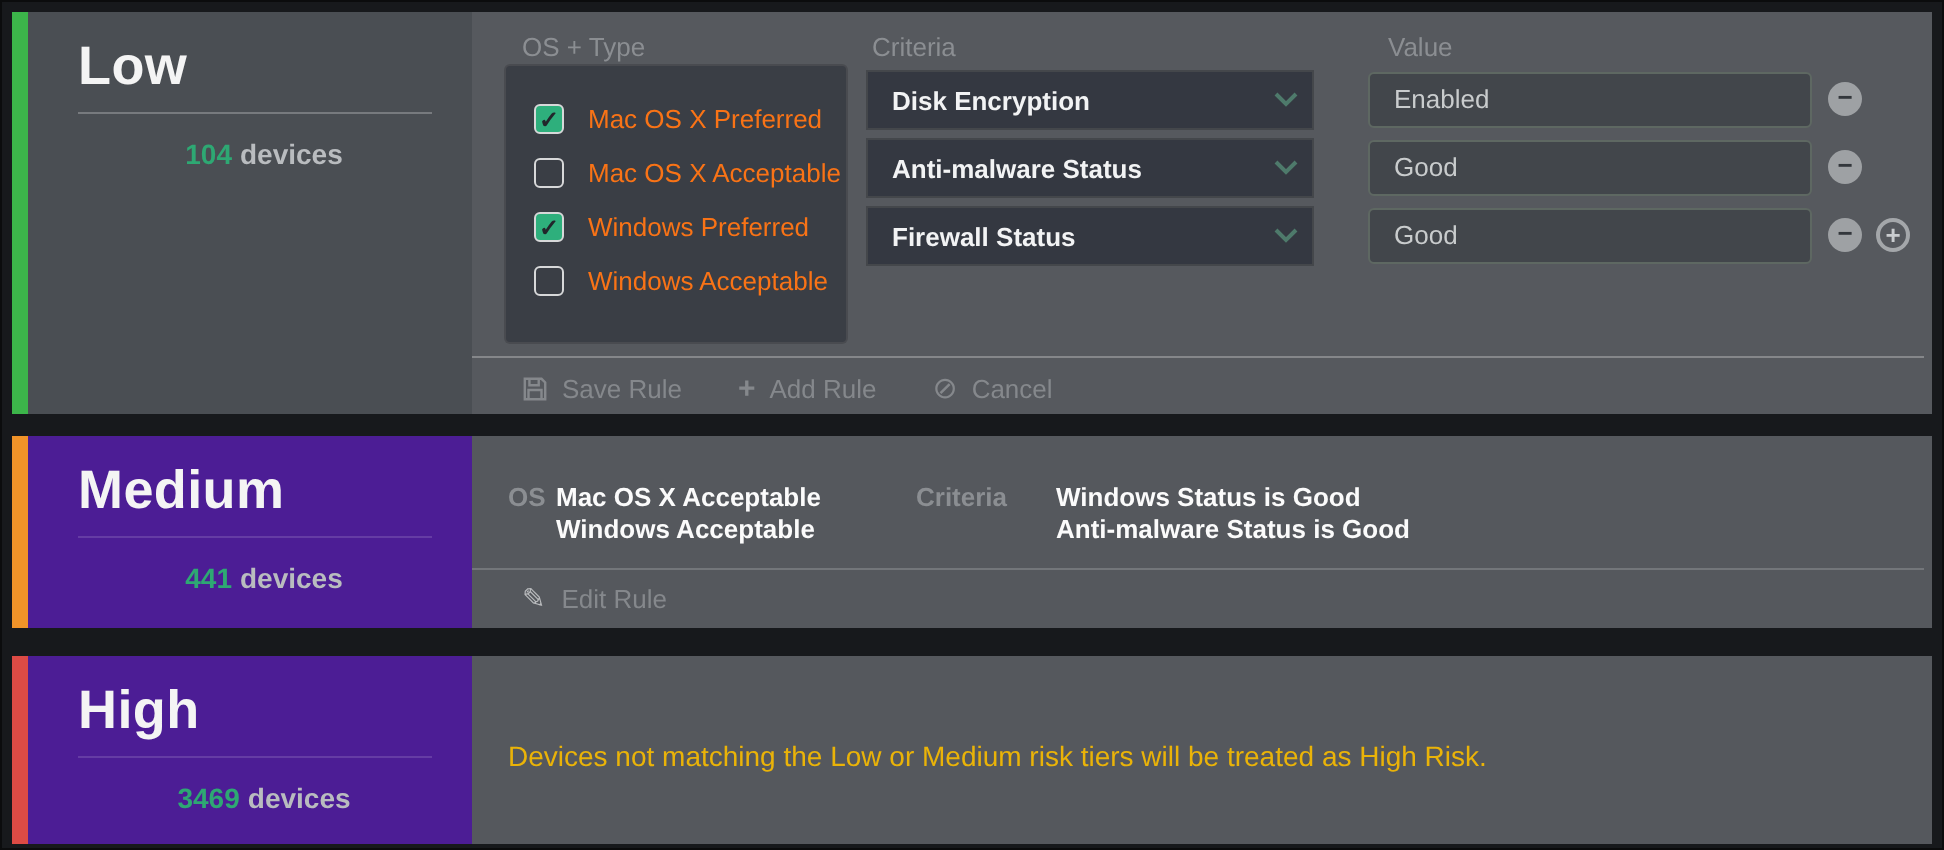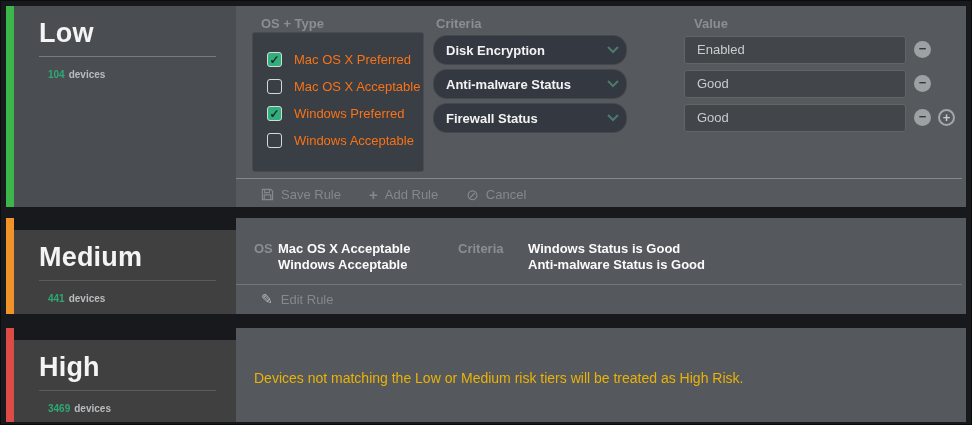--- a/index.html
+++ b/index.html
@@ -12,55 +12,55 @@
   }
   .panel { position:absolute; left:5px; right:5px; display:flex; }
   .panel-low   { top:5px;   height:201px; }
   .panel-medium{ top:217px; height:96px;  }
   .panel-high  { top:327px; height:94px;  }
 
   .color-bar { width:8px; flex:0 0 8px; }
 
   .title-col { width:222px; flex:0 0 222px; padding:12px 20px 0 25px; }
   .title-col.light { background:#4a4e53; }
-  .title-col.dark  { background:#404040;margin-top:12px; }
+  .title-col.dark  { background:#4c1d95; }
   .tier-title { color:#f4f4f4; font-size:27px; font-weight:bold; letter-spacing:0.2px; }
   .title-divider { height:1px; margin-top:7px; }
   .title-col.light .title-divider { background:rgba(255,255,255,0.25); }
   .title-col.dark  .title-divider { background:rgba(255,255,255,0.14); }
-  .device-count { margin-top:12px; padding-left:9px; font-size:10px; font-weight:bold; color:#b9bcbf; }
+  .device-count { margin-top:12px; padding-left:9px; font-size:14px; font-weight:bold; color:#b9bcbf;text-align:center; }
   .device-count .num { color:#2ea873; margin-right:4px; }
 
   .content { flex:1; position:relative; }
   .content.light { background:#56595e; }
   .content.light2 { background:#55585d; }
 
   
-  .col-header { position:absolute; top:10px; font-size:13px; font-weight:bold; color:#8b8e92; }
+  .col-header { position:absolute; top:10px; font-size:13px; font-weight:normal; color:#8b8e92; }
   .hdr-os { left:25px; } .hdr-criteria { left:200px; } .hdr-value { left:458px; }
 
   .os-list {
     position:absolute; left:17px; top:27px; width:170px; height:138px;
     background:#3a3e45; border-radius:2px; padding:13px 0 0 14px;
     box-shadow:0 0 0 1px rgba(0,0,0,0.15);
   }
   .os-row { display:flex; align-items:center; height:27px; cursor:pointer; }
   .checkbox {
     width:15px; height:15px; border:1.5px solid #d7d8d9; border-radius:3px;
     margin-right:12px; background:transparent; display:flex; align-items:center; justify-content:center;
     font-size:12px; line-height:1; color:transparent; flex:0 0 15px;
   }
   .checkbox.checked { background:#2eaf7c; color:#22262b; font-weight:bold; }
   .os-label { color:#f97316; font-size:13px; }
 
   .rule-row-1 { top:30px; } .rule-row-2 { top:64px; } .rule-row-3 { top:98px; }
   .dropdown {
-    position:absolute; left:198px; width:192px; height:28px;
+    position:absolute; left:198px; width:222px; height:28px;
     background:#343841; display:flex; align-items:center; cursor:pointer;
-    box-shadow:0 0 0 1px rgba(0,0,0,0.2); border-radius:13px;
+    box-shadow:0 0 0 1px rgba(0,0,0,0.2); border-radius:0;
   }
   .dropdown-label { color:#f2f3f4; font-size:13px; font-weight:bold; padding-left:12px; flex:1; }
   .chevron { width:26px; display:flex; justify-content:center; }
 
   .value-box {
     position:absolute; left:448px; width:222px; height:28px;
     background:#42464b; border:1px solid #5e6862; border-radius:3px;
     color:#c9cccd; font-size:13px; line-height:26px; padding-left:12px;
   }
   .row-btn {

